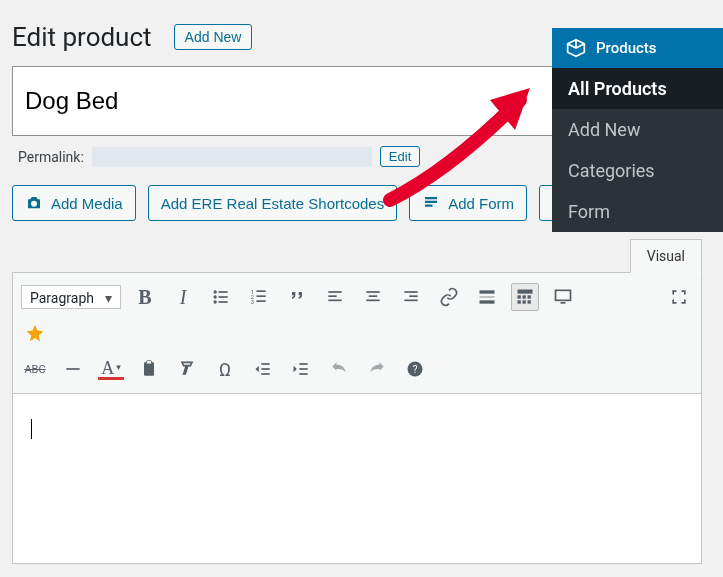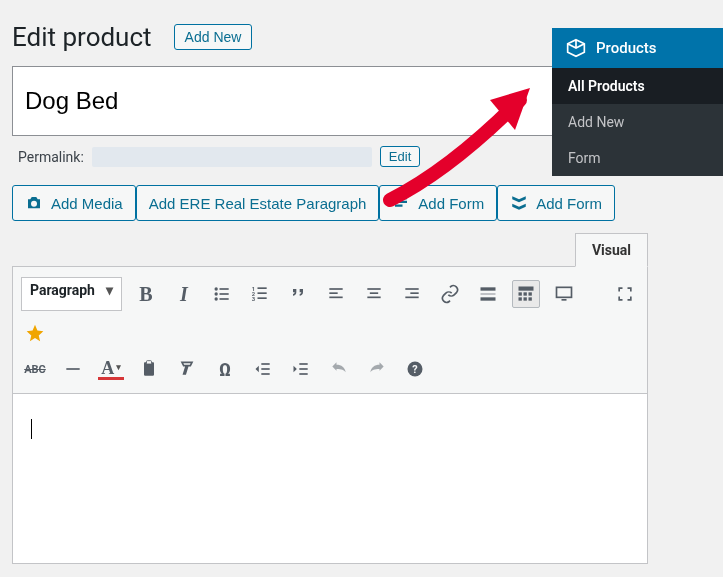--- a/index.html
+++ b/index.html
@@ -64,40 +64,40 @@
     border: 1px solid #0071a1;
     background: #f6f7f7;
     color: #0a6e91;
     padding: 2px 8px;
     font-size: 13px;
     border-radius: 3px;
     cursor: pointer;
   }
   .action-row {
     display: flex;
-    margin-bottom: 12px;
+    gap: 12px;
+    margin-bottom: 18px;
   }
   .action-btn {
     display: inline-flex;
     align-items: center;
     gap: 8px;
     border: 1px solid #0071a1;
     background: #f6f7f7;
     color: #0a6e91;
     padding: 8px 12px;
     font-size: 15px;
     border-radius: 3px;
     cursor: pointer;
   }
   .action-btn svg { width: 18px; height: 18px; fill: #0a6e91; }
 
   .editor-wrap {
     position: relative;
-    width: 636px;
-    font-weight: bold;
+    width: 690px;
   }
   .editor-tabs {
     display: flex;
     justify-content: flex-end;
     gap: 0;
     margin-bottom: -1px;
   }
   .editor-tab {
     padding: 8px 16px;
     font-size: 14px;
@@ -121,21 +121,21 @@
     display: flex;
     align-items: center;
     gap: 10px;
     flex-wrap: wrap;
     min-height: 36px;
     padding: 4px 0;
   }
   .format-select {
     background: #fff;
     border: 1px solid #c3c4c7;
-    padding: 4px 26px 12px 8px;
+    padding: 4px 26px 2px 8px;
     font-size: 14px;
     position: relative;
   }
   .format-select::after {
     content: "▾";
     position: absolute;
     right: 8px;
     color: #555;
   }
   .tb-btn {
@@ -204,21 +204,21 @@
     color: #fff;
     padding: 10px 14px;
     font-size: 15px;
     font-weight: 500;
     position: relative;
   }
   .flyout-header svg { width: 20px; height: 20px; fill: #fff; }
   .flyout-item {
     color: #c3c4c7;
     padding: 10px 16px;
-    font-size: 14px;
+    font-size: 18px;
     cursor: pointer;
   }
   .flyout-item.active {
     color: #fff;
     font-weight: 600;
     background: #191e23;
   }
 
   
   .arrow-annot {
@@ -249,21 +249,21 @@
   </div>
 
   <div class="action-row">
     <button class="action-btn">
       <svg viewBox="0 0 24 24">
           <path d="M4 7h3l2-3h6l2 3h3v12H4z M12 9a4 4 0 100 8 4 4 0 000-8z"></path>
         </svg>
       <span>Add Media</span>
     </button>
     <button class="action-btn">
-      <span>Add ERE Real Estate Paragraph</span>
+      <span>Add ERE Real Estate Shortcodes</span>
     </button>
     <button class="action-btn">
       <svg viewBox="0 0 24 24">
           <path d="M4 4h16v3H4zM4 9h16v3H4zM4 14h10v3H4z"></path>
         </svg>
       <span>Add Form</span>
     </button>
     <button class="action-btn">
       <svg viewBox="0 0 24 24">
           <path d="M3 3l9 4 9-4v4l-9 4-9-4zM3 13l9 4 9-4v4l-9 4-9-4z"></path>
@@ -447,20 +447,21 @@
 <div class="flyout">
   <div class="flyout-header">
     <svg viewBox="0 0 24 24">
         <path d="M12 2l10 5v10l-10 5L2 17V7z M12 2v10 M2 7l10 5 10-5" fill="none" stroke="#fff" stroke-width="2"></path>
       </svg>
     <span>Products</span>
 
   </div>
   <div class="flyout-item active">All Products</div>
   <div class="flyout-item">Add New</div>
+  <div class="flyout-item">Categories</div>
   <div class="flyout-item">Form</div>
 </div>
 
 <div class="arrow-annot">
   <svg viewBox="0 0 170 150">
     <path d="M10 140 Q 70 110 140 40" stroke="#e4002b" stroke-width="14" fill="none" stroke-linecap="round"></path>
     <path d="M150 28 L110 40 L135 70 Z" fill="#e4002b"></path>
   </svg>
 </div>
 

